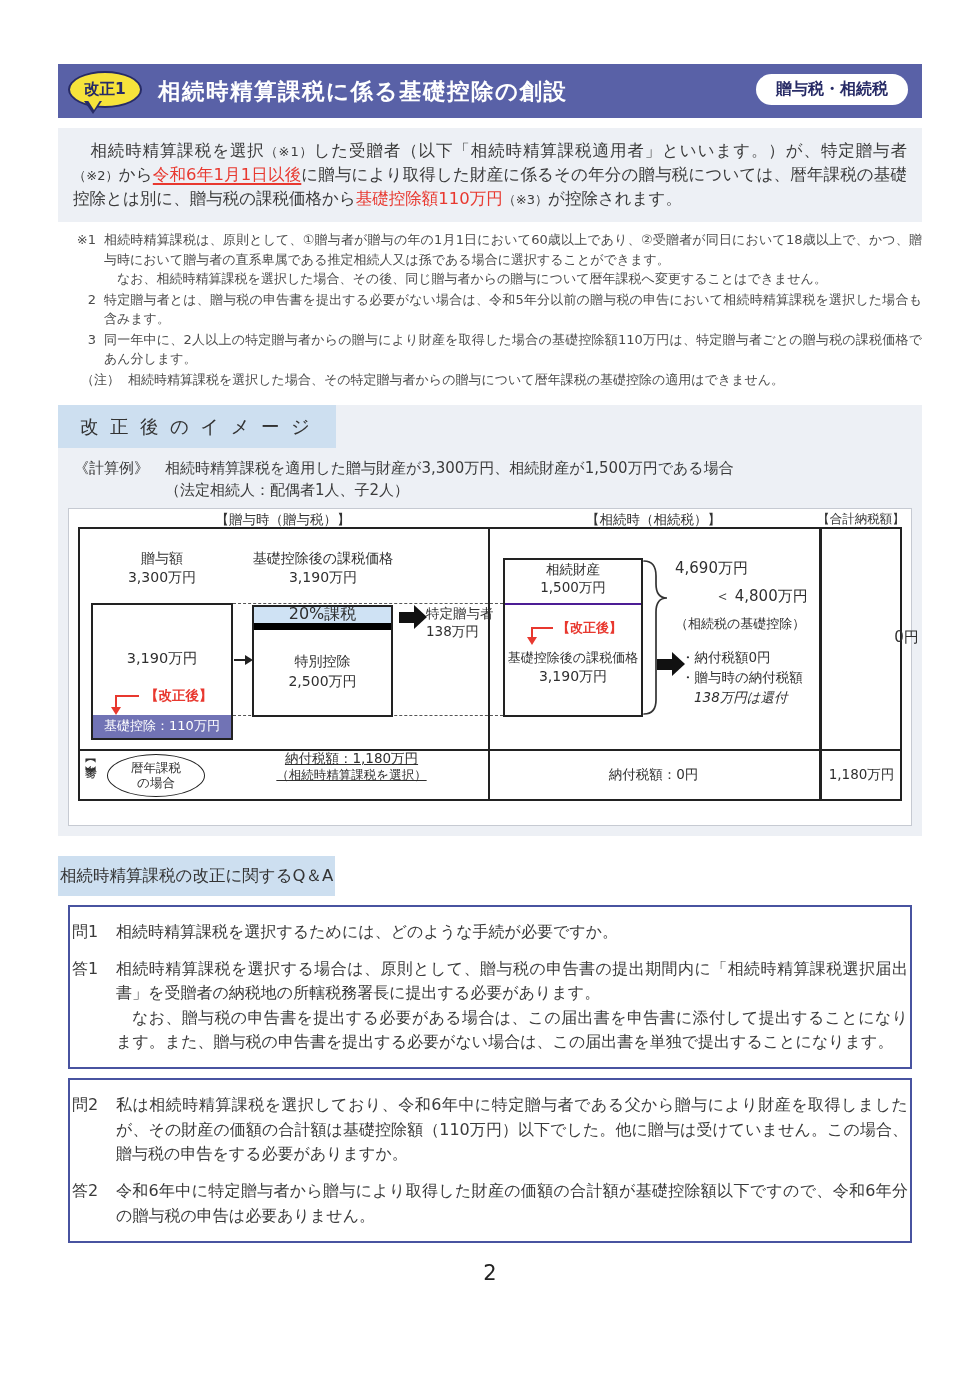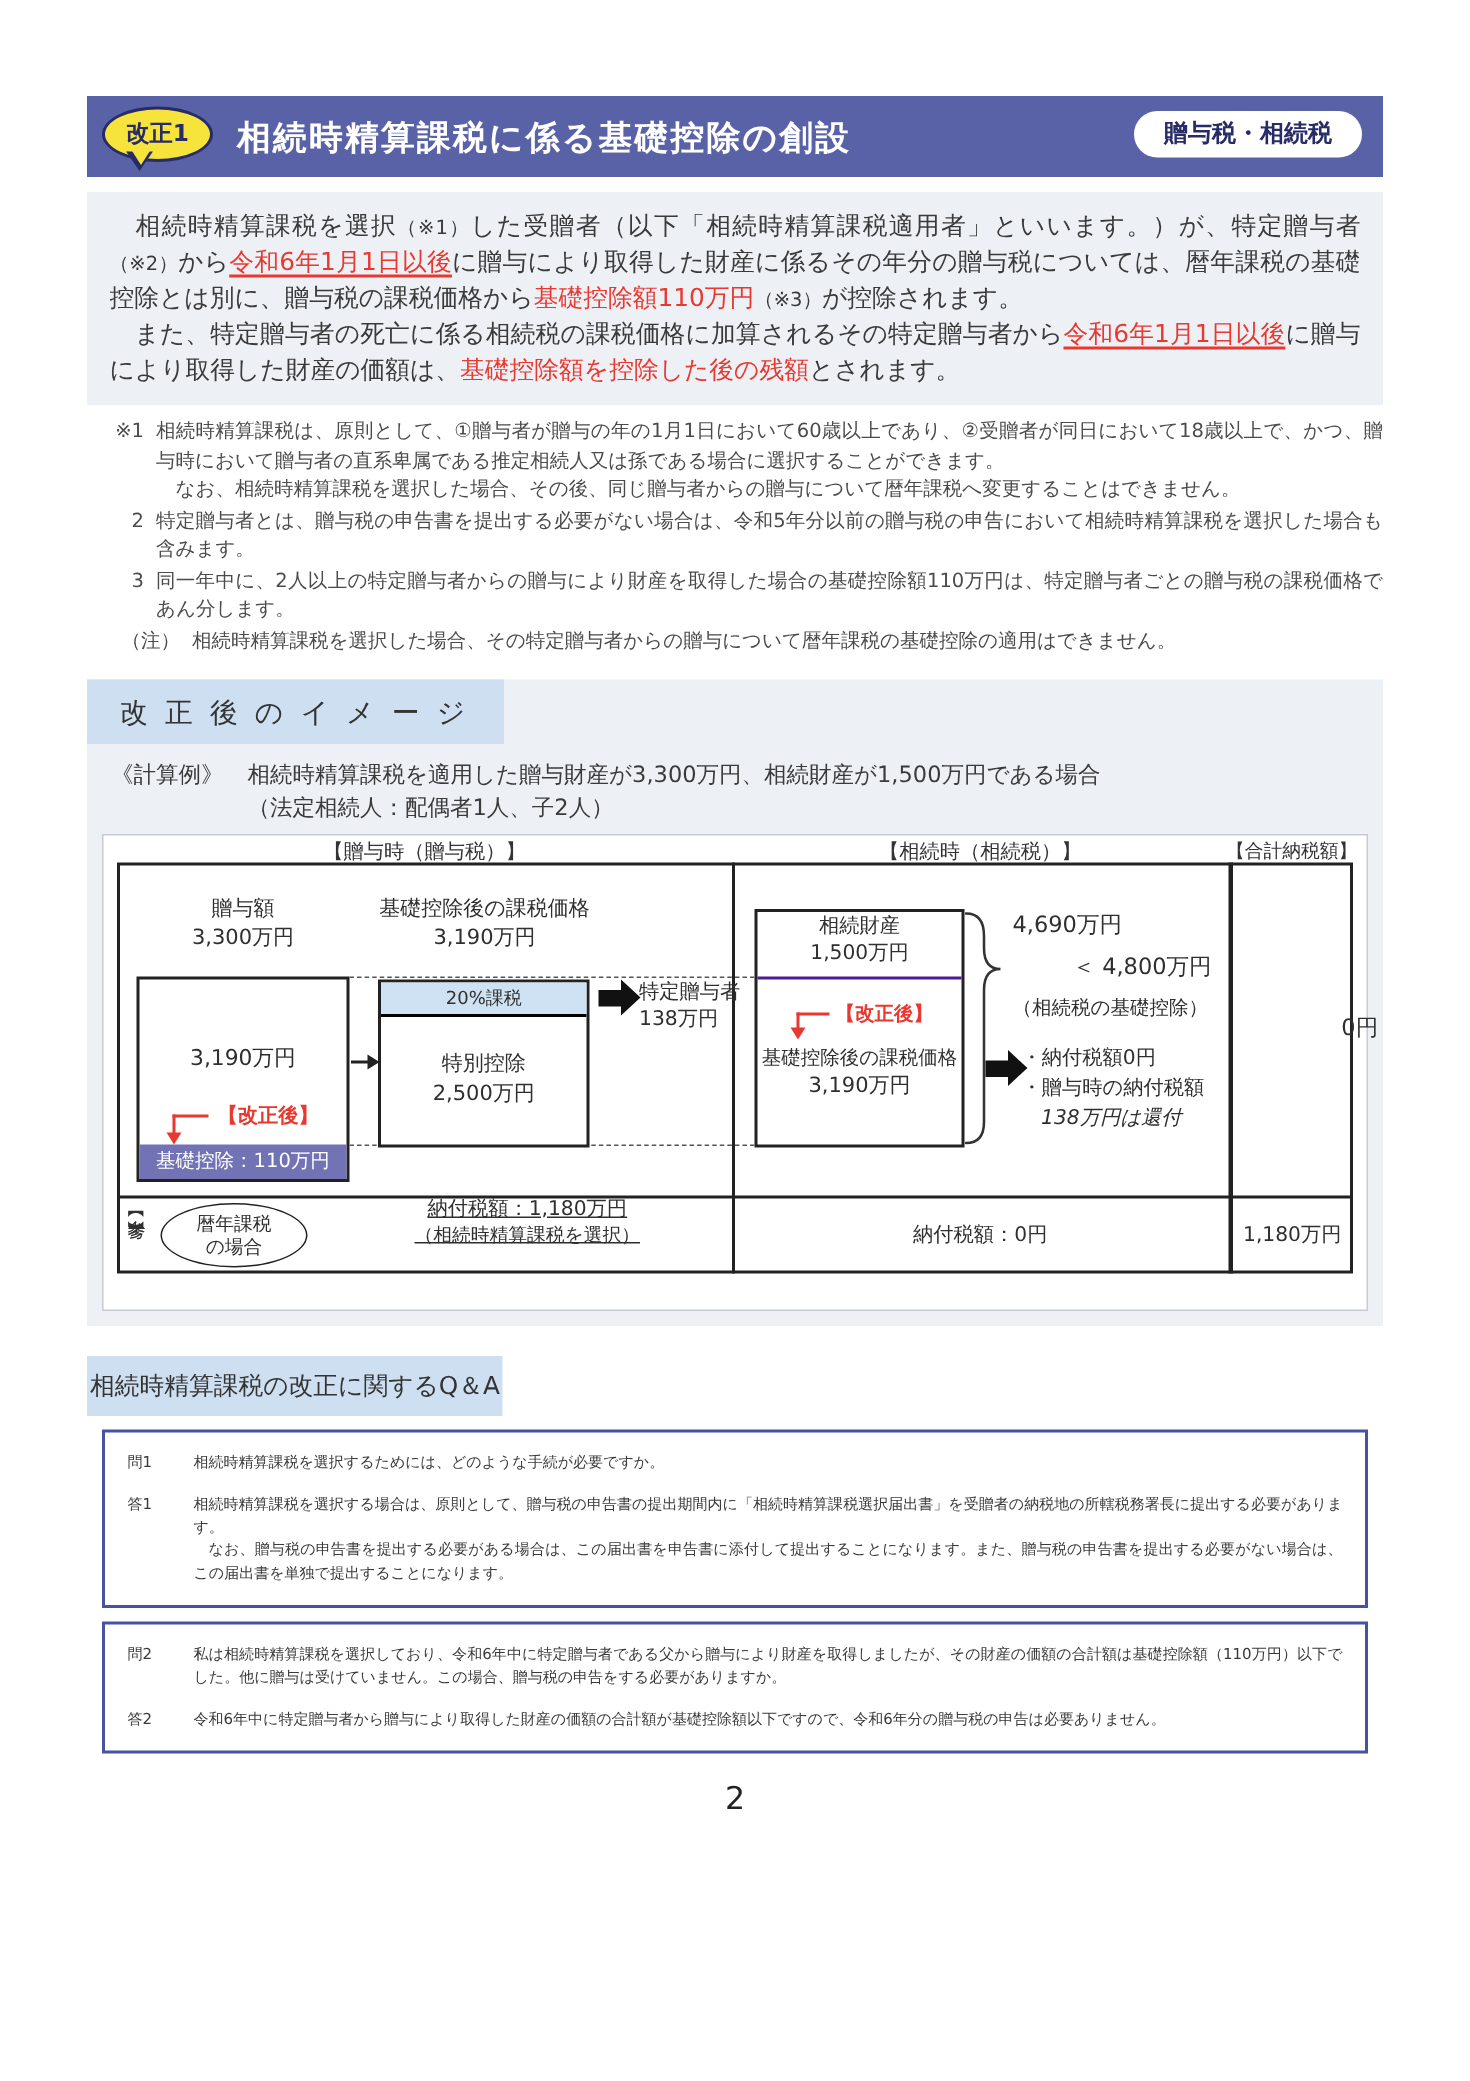--- a/index.html
+++ b/index.html
@@ -45,39 +45,39 @@
   .diagram { position:relative; width:844px; height:318px; background:#fff; border:1px solid #c6cad2; margin:4px auto 0; font-size:14px; color:#2f2f2f; }
   .abs { position:absolute; }
   .dg-h { position:absolute; top:2px; text-align:center; font-size:13.5px; color:#333; }
   .dg-table { position:absolute; left:9px; top:18px; width:824px; height:274px; border:2px solid #222; }
   .vdiv,.hdiv { position:absolute; background:#222; }
   .dash { position:absolute; border-top:1.6px dashed #555; z-index:1; }
   .ctr { text-align:center; line-height:1.35; }
   .dbox { position:absolute; border:2px solid #222; background:#fff; z-index:2; }
   .purple-band { position:absolute; left:0; right:0; bottom:0; height:23px; background:#7173b5; color:#fff;
                  font-size:13px; display:flex; align-items:center; justify-content:center; }
-  .blue-band { height:23px; background:#cfe2f4; border-bottom:2px solid #000000; display:flex; align-items:center; justify-content:center; font-size:12px; }
+  .blue-band { height:23px; background:#cfe2f4; border-bottom:7px solid #000000; display:flex; align-items:center; justify-content:center; font-size:16px; }
   .mid-body { height:calc(100% - 24px); display:flex; flex-direction:column; align-items:center; justify-content:center; line-height:1.4; }
   .thin-arrow { position:absolute; height:2px; background:#222; z-index:3; }
   .thin-arrow::after { content:""; position:absolute; right:-7px; top:-4px; border-left:8px solid #222; border-top:5px solid transparent; border-bottom:5px solid transparent; }
   .fat-arrow { position:absolute; width:15px; height:11px; background:#111; z-index:3; }
   .fat-arrow::after { content:""; position:absolute; left:15px; top:-7px; border-left:13px solid #111; border-top:12.5px solid transparent; border-bottom:12.5px solid transparent; }
   .red-h { position:absolute; height:2px; background:#e8382f; z-index:4; }
   .red-v { position:absolute; width:2px; background:#e8382f; z-index:4; }
   .red-head { position:absolute; width:0; height:0; border-top:8px solid #e8382f; border-left:5px solid transparent; border-right:5px solid transparent; z-index:4; }
   .red-cap { position:absolute; color:#e8382f; font-weight:bold; font-size:13.5px; z-index:4; white-space:nowrap; }
   .flexctr { display:flex; align-items:center; justify-content:center; }
   .vtext { writing-mode:vertical-rl; font-size:12px; letter-spacing:1px; }
   .oval { position:absolute; border:1.5px solid #222; border-radius:50%; display:flex; flex-direction:column;
           align-items:center; justify-content:center; font-size:12.5px; line-height:1.25; background:#fff; }
 
   
   .qa-section { margin:20px 58px 0; }
   .qa-header { display:inline-block; background:#cddff0; color:#333; font-size:16.5px; padding:9px 2px; }
-  .qa-box { border:2px solid #4853a0; background:#fff; margin:9px 10px 0; padding:13px 15px; font-size:10px; line-height:1.52; color:#3a3a3a; }
+  .qa-box { border:2px solid #4853a0; background:#fff; margin:9px 10px 0; padding:13px 2px; font-size:16px; line-height:1.52; color:#3a3a3a; }
   .qa-row { display:flex; }
   .qa-row + .qa-row { margin-top:13px; }
   .qa-label { flex:0 0 44px; white-space:nowrap; }
   .qa-text { flex:1; text-align:justify; }
   .indent1 { text-indent:1em; }
 
   .page-number { text-align:center; font-size:21px; color:#222; margin-top:18px; }
 </style>
 </head>
 <body>
@@ -87,21 +87,20 @@
   <header class="band">
     <div class="bubble">
       <span>改正1</span>
     </div>
     <h1 class="band-title">相続時精算課税に係る基礎控除の創設</h1>
     <div class="badge">贈与税・相続税</div>
   </header>
 
   <section class="intro-panel">
     <p><span>　相続時精算課税を選択</span><span class="sm">（※1）</span><span>した受贈者（以下「相続時精算課税適用者」といいます。）が、特定贈与者</span><span class="sm">（※2）</span><span>から</span><span class="red-u">令和6年1月1日以後</span><span>に贈与により取得した財産に係るその年分の贈与税については、暦年課税の基礎控除とは別に、贈与税の課税価格から</span><span class="red">基礎控除額110万円</span><span class="sm">（※3）</span><span>が控除されます。</span></p>
-    <p><span>　また、特定贈与者の死亡に係る相続税の課税価格に加算されるその特定贈与者から</span><span class="red-u">令和6年1月1日以後</span><span>に贈与により取得した財産の価額は、</span><span class="red">基礎控除額を控除した後の残額</span><span>とされます。</span></p>
   </section>
 
   <section class="notes">
     <div class="note-row">
       <span class="note-label">※1</span>
       <div class="note-text">
         <div>相続時精算課税は、原則として、①贈与者が贈与の年の1月1日において60歳以上であり、②受贈者が同日において18歳以上で、かつ、贈与時において贈与者の直系卑属である推定相続人又は孫である場合に選択することができます。</div>
         <div class="note-sub">なお、相続時精算課税を選択した場合、その後、同じ贈与者からの贈与について暦年課税へ変更することはできません。</div>
       </div>
     </div>

